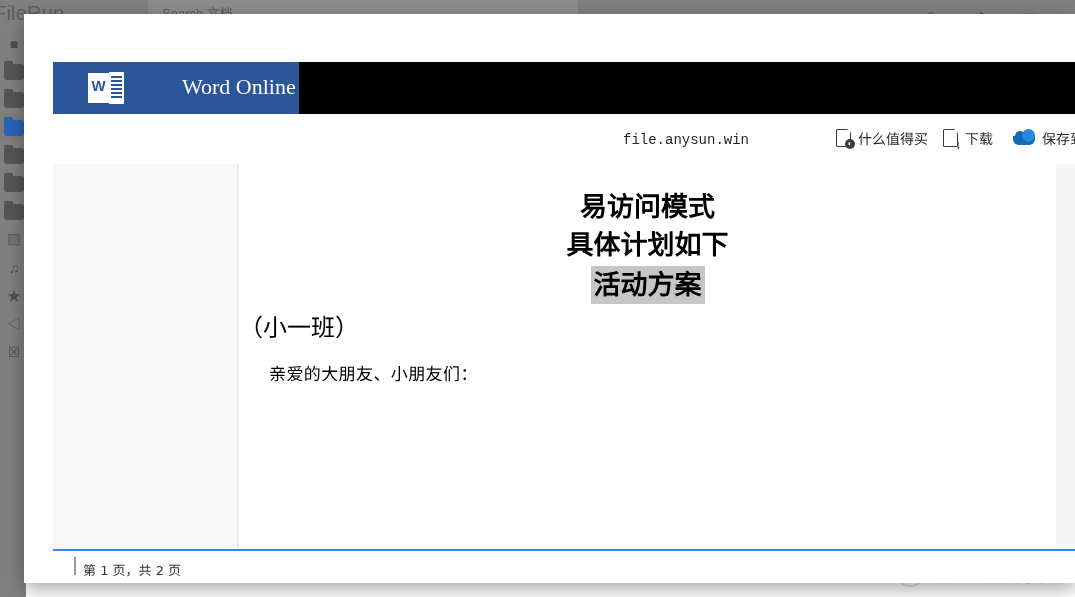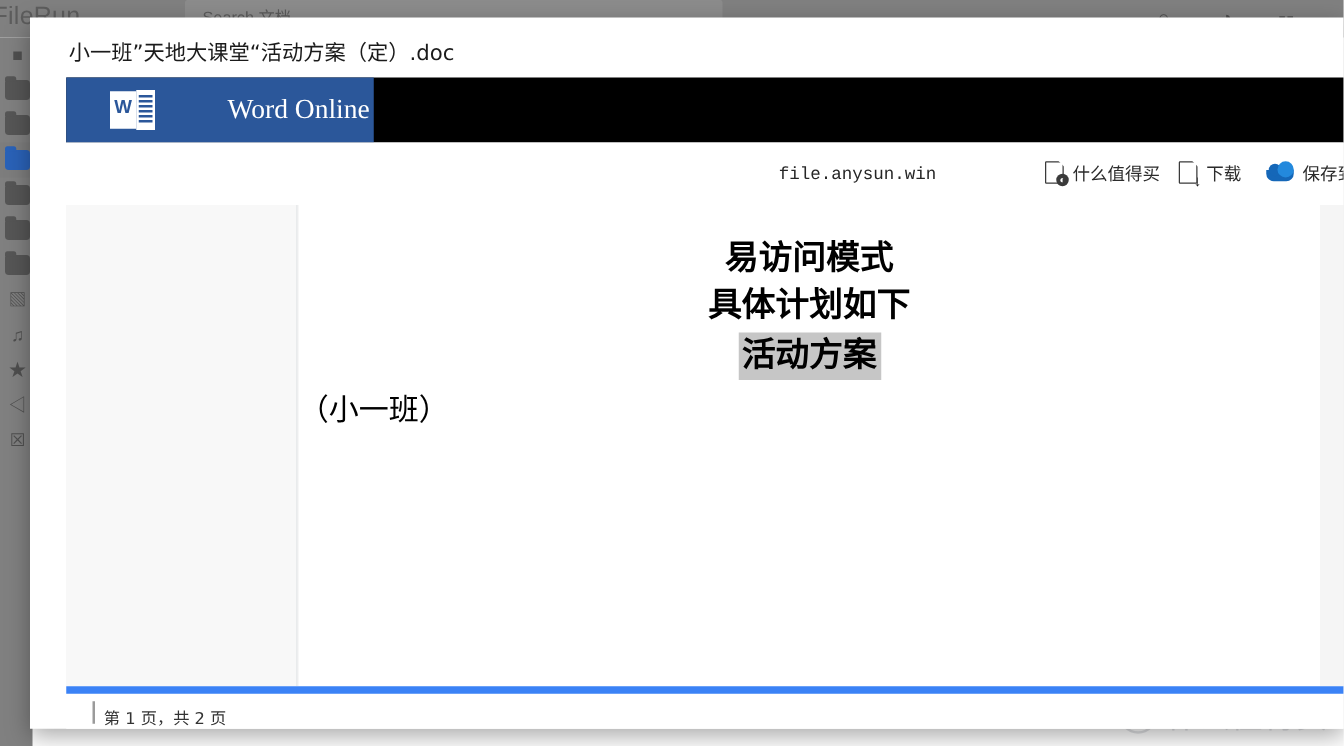--- a/index.html
+++ b/index.html
@@ -375,21 +375,21 @@
     text-align: justify;
     letter-spacing: .4px;
   }
   #doc-p2 { text-indent: 2em; margin-top: 0; }
 
   #statusbar {
     position: absolute;
     left: 29px; top: 535px;
     width: 1022px; height: 34px;
     background: #ffffff;
-    border-top: 6px solid #3b82f6;
+    border-top: 2px solid #3b82f6;
   }
   #page-count {
     position: absolute;
     left: 30px; top: 9px;
     font-size: 13px;
     color: #333333;
     white-space: nowrap;
     font-family: "DejaVu Sans", "Liberation Sans", sans-serif;
   }
   #status-tick {
@@ -465,21 +465,20 @@
   </div>
 </div>
 
 <div id="watermark">
   <div id="wm-badge">值</div>
   <div id="wm-text">什么值得买</div>
 </div>
 
 <div id="viewer">
 
-  <div id="doc-filename">小一班”天地大课堂“活动方案（定）.doc</div>
 
   <div id="word-bar">
     <div id="word-brand">
       <div id="word-logo">
         <div class="lw">
             <span>W</span>
           </div>
         <div class="lp">
           <i style="top:4px"></i>
             <i style="top:8px"></i>
@@ -521,20 +520,21 @@
   <div id="stage">
     <div id="nav-pane"></div>
 
     <div id="page">
       <p class="doc-h" id="doc-h1">易访问模式</p>
       <p class="doc-h" id="doc-h2">具体计划如下</p>
       <div id="doc-h3-wrap">
         <span class="doc-h" id="doc-h3">活动方案</span>
       </div>
       <p id="doc-h4">（小一班）</p>
+      <p class="doc-p" id="doc-p1">亲爱的大朋友、小朋友们：</p>
     </div>
   </div>
 
   <div id="statusbar">
     <div id="status-tick"></div>
     <div id="page-count">第 1 页，共 2 页</div>
   </div>
 </div>
 
 </body></html>

